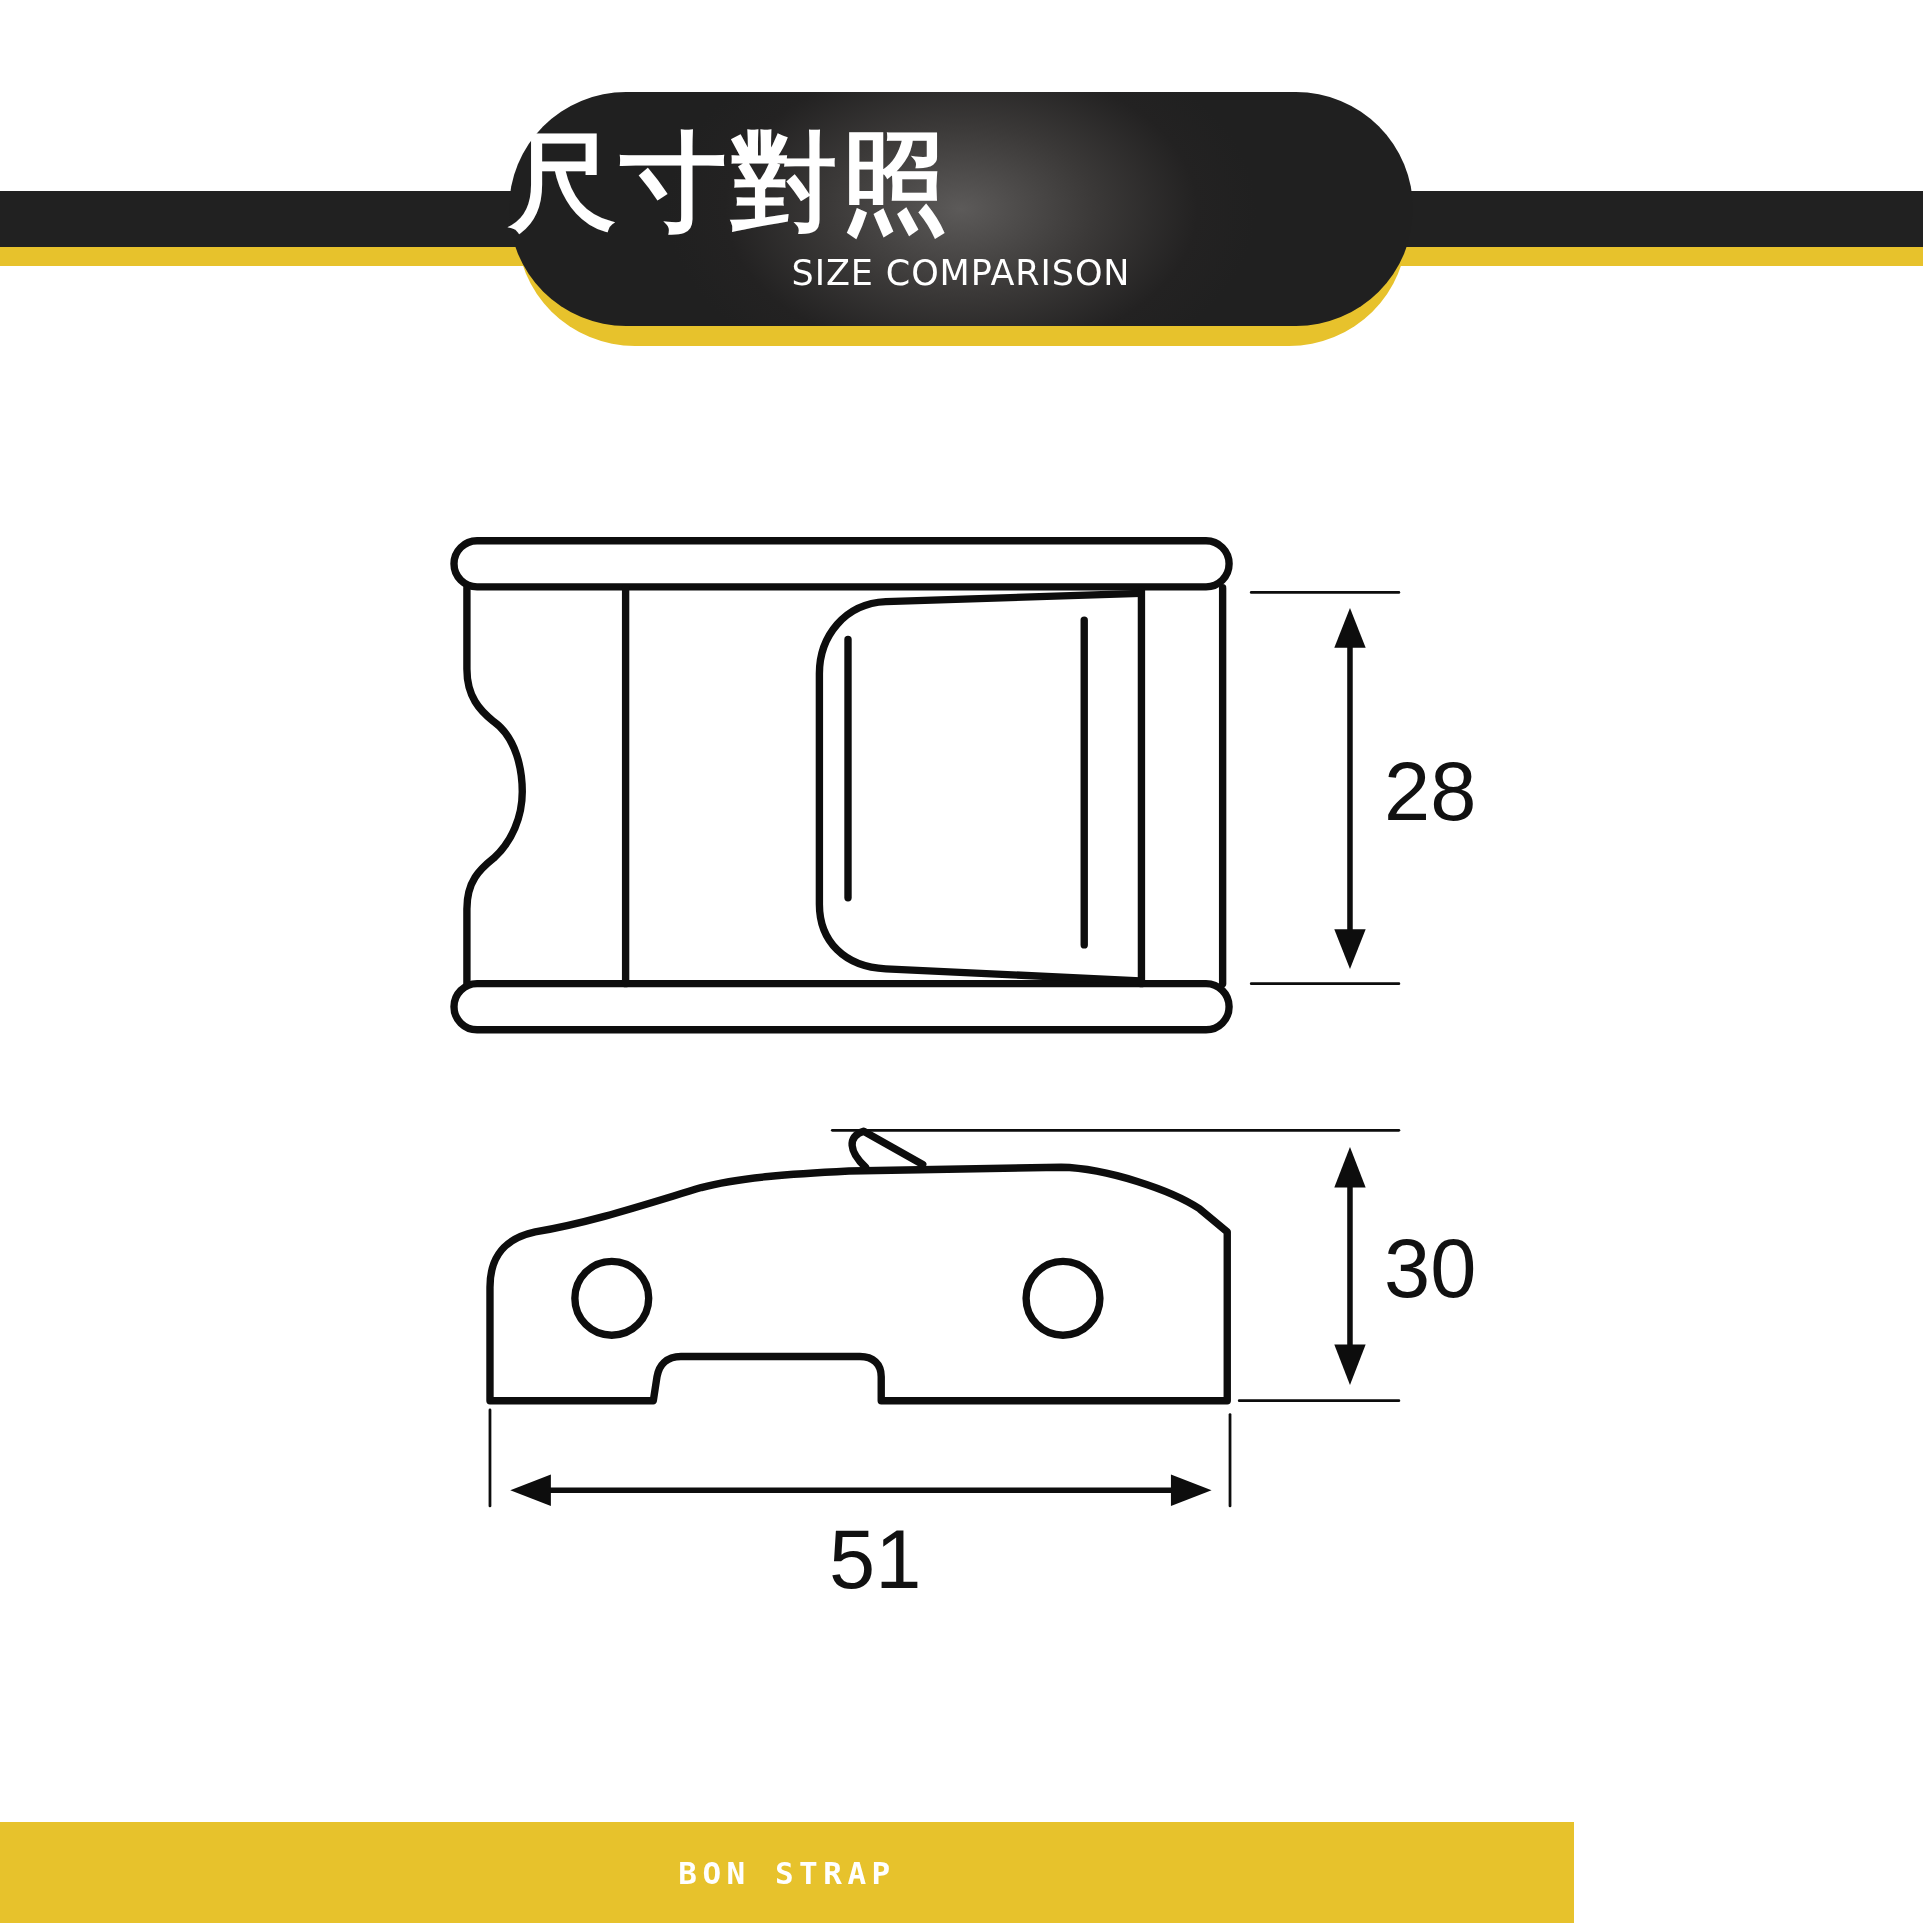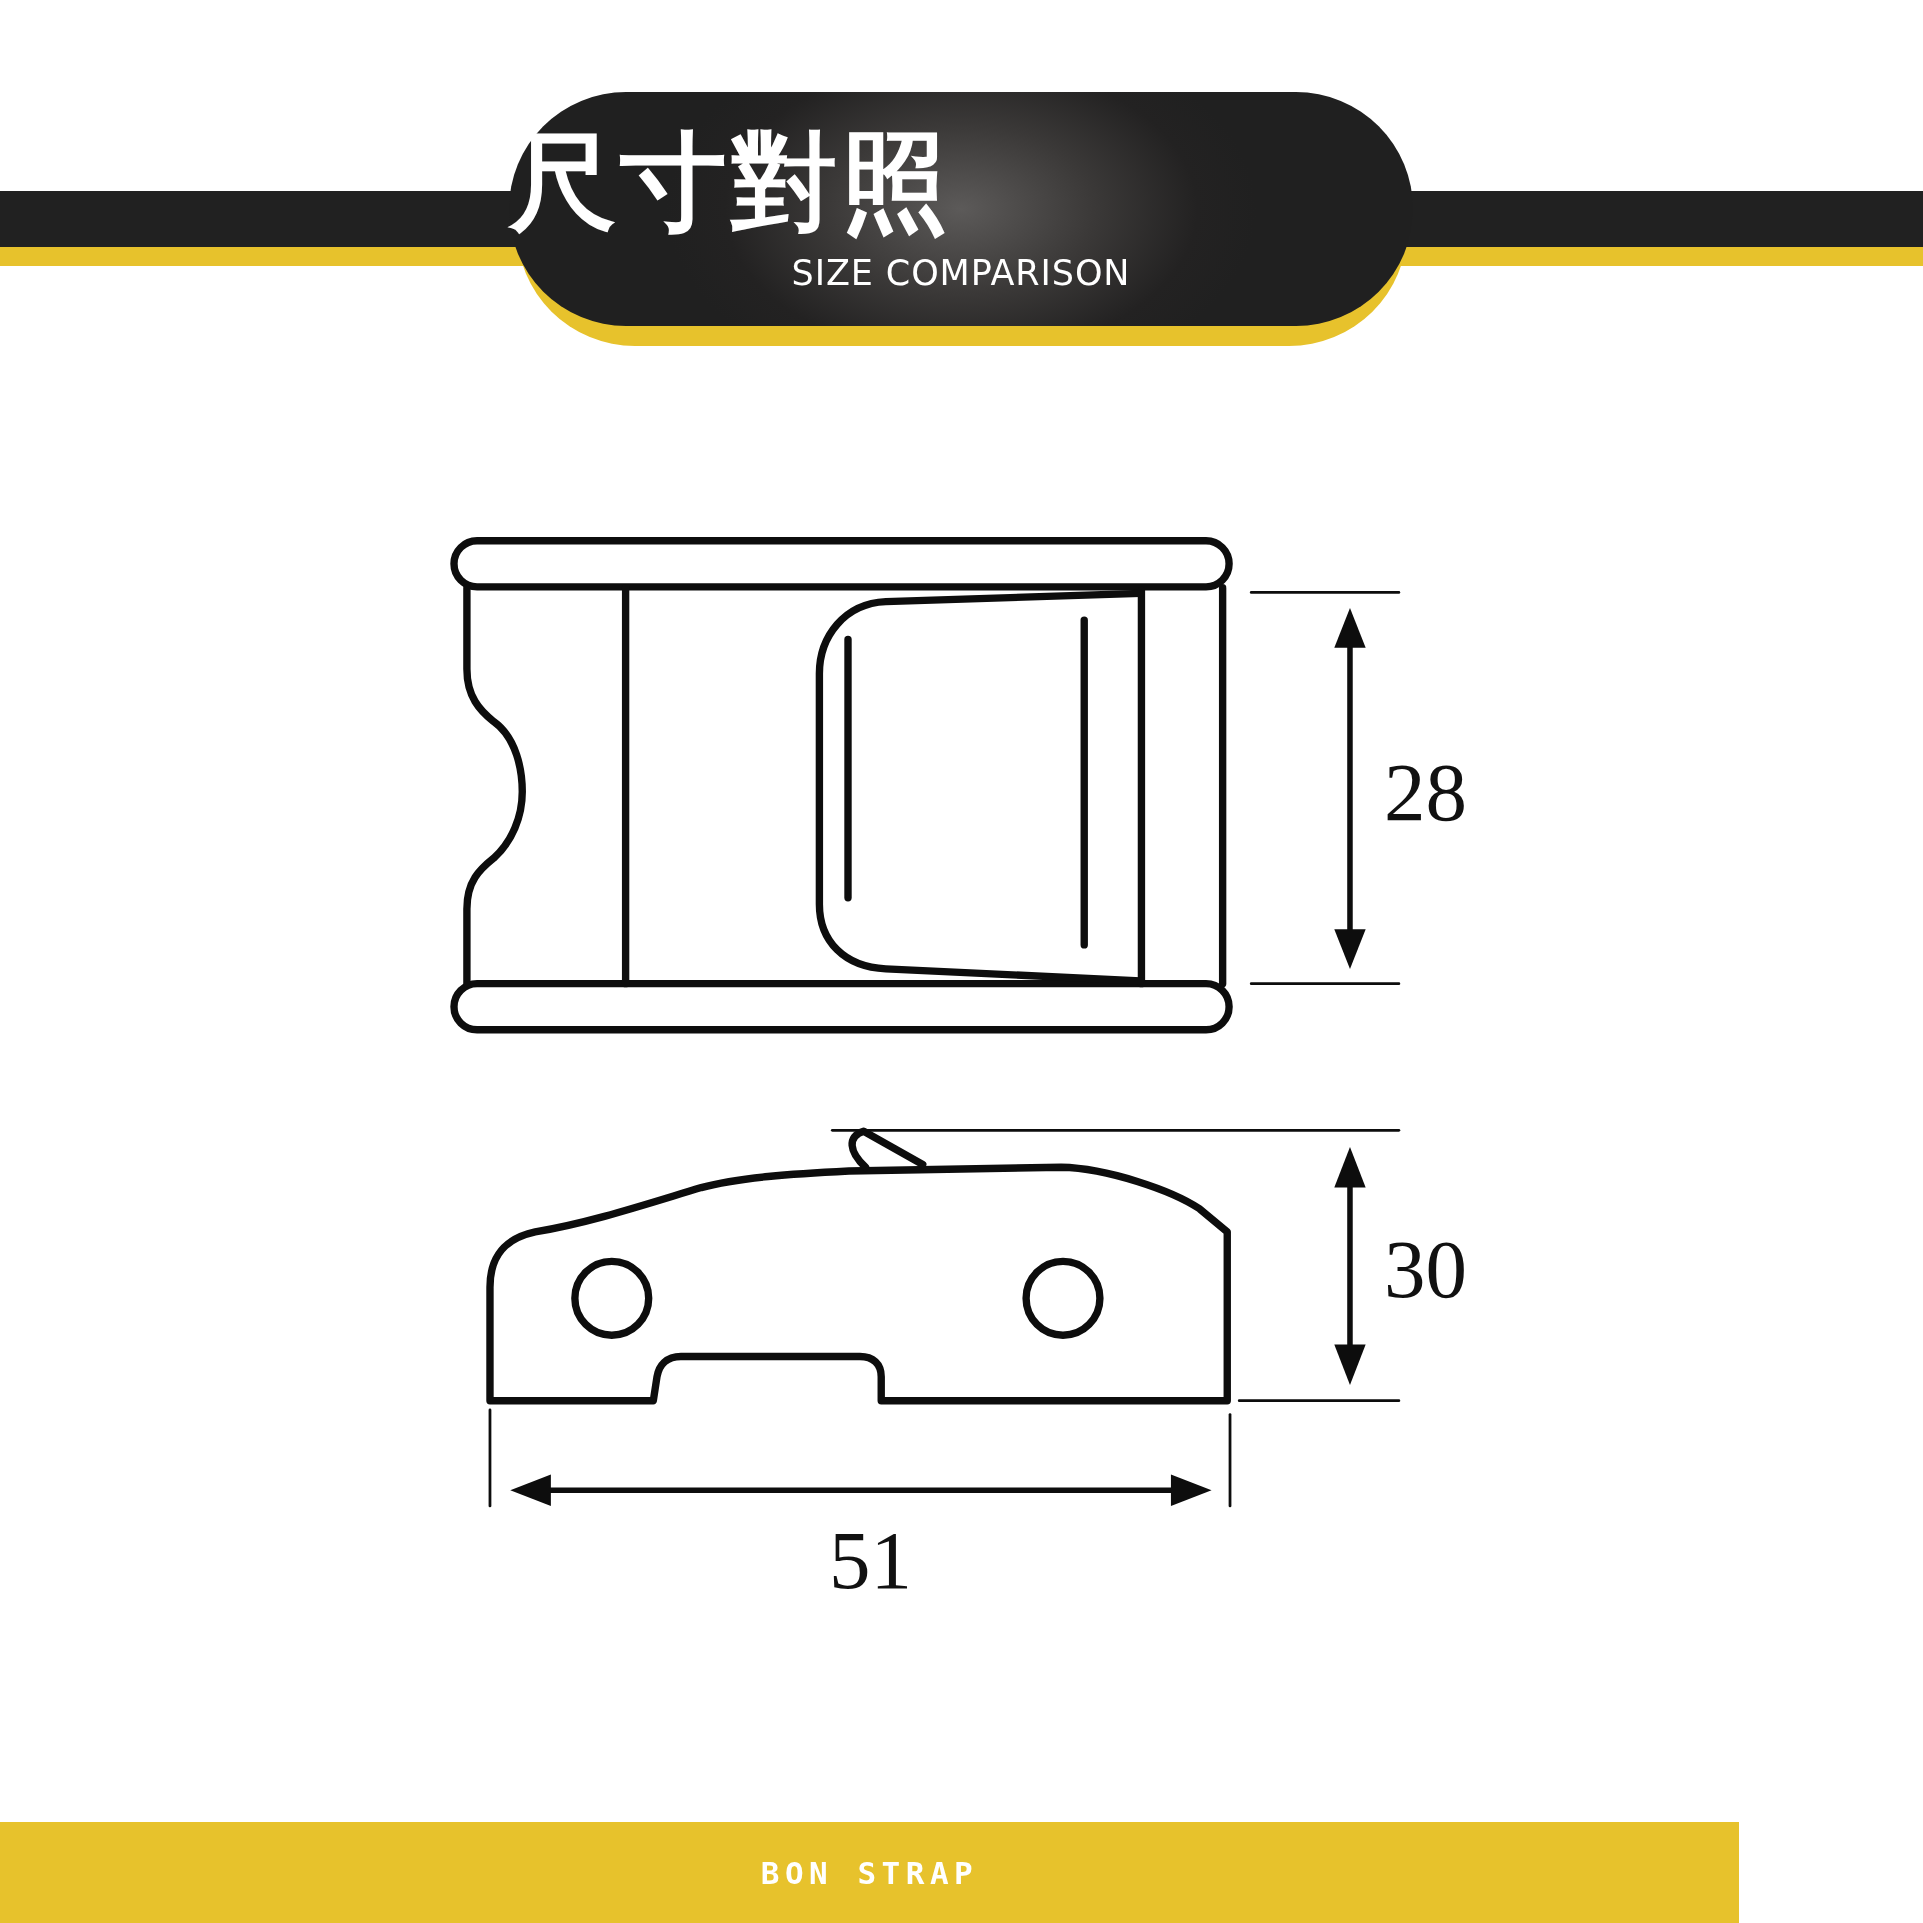--- a/index.html
+++ b/index.html
@@ -36,24 +36,24 @@
       position: absolute; left: 509px; top: 257px; width: 904px;
       text-align: center; color: #ffffff;
       font-family: "DejaVu Sans", sans-serif;
       font-size: 35px; line-height: 33px; letter-spacing: 0.9px;
     }
     .drawing {
       position: absolute; left: 0; top: 0; width: 1923px; height: 1923px;
     }
     .dim-label {
       position: absolute; color: #111111;
-      font-family: Liberation Serif, serif; font-size: 83px; line-height: 92px;
+      font-family: Liberation Sans, sans-serif; font-size: 83px; line-height: 92px;
     }
     .footer {
-      position: absolute; left: 0; top: 1822px; width: 1739px; height: 102px;
+      position: absolute; left: 0; top: 1822px; width: 1574px; height: 102px;
       background: #e7c22c;
       display: flex; align-items: center; justify-content: center;
     }
     .footer-brand {
       color: #ffffff; font-family: "DejaVu Sans Mono", monospace; font-weight: bold;
       font-size: 31px; letter-spacing: 5.5px;
     }
   </style>
 </head>
 <body>

